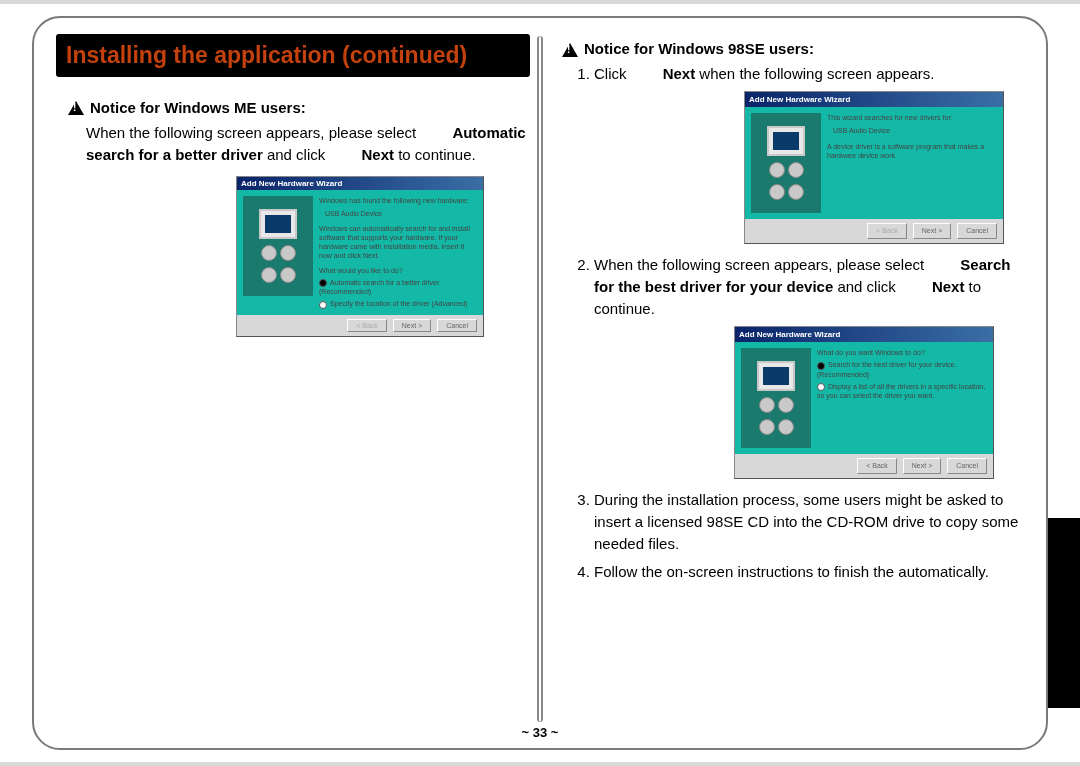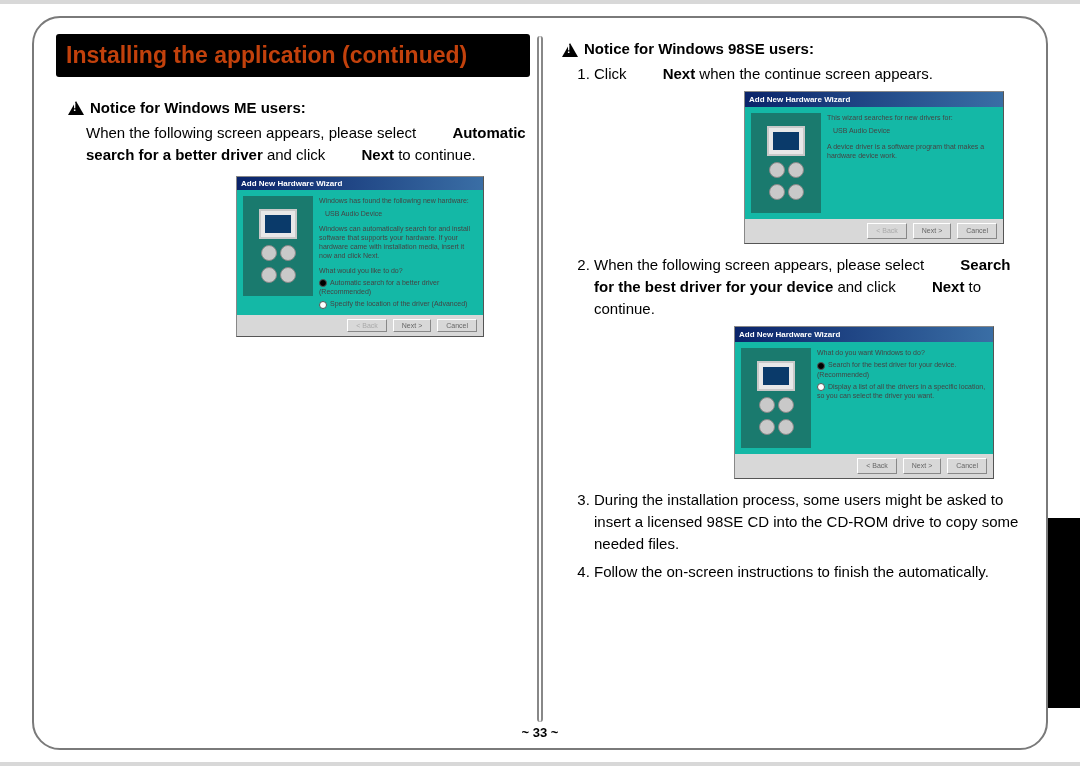--- a/index.html
+++ b/index.html
@@ -235,21 +235,21 @@
   <div class="divider"></div>
 
   <div class="col col-right">
     <div class="notice-line" style="margin-top:6px;align-items:flex-end;">
       <span class="warn-tri"></span>
       <span>Notice for Windows 98SE users:</span>
     </div>
 
     <ol class="ol">
       <li>
-        <span>Click </span><strong>Next</strong><span> when the continue screen appears.</span>
+        <span>Click </span><strong>Next</strong><span> when the following screen appears.</span>
 
         <div class="dialog dialog-pos-b" style="margin-left:150px;">
           <div class="titlebar">Add New Hardware Wizard</div>
           <div class="dbody">
             <div class="dimg">
               <div class="mon"></div>
               <div class="cds">
                   <span class="cd"></span>
                   <span class="cd"></span>
                 </div>

